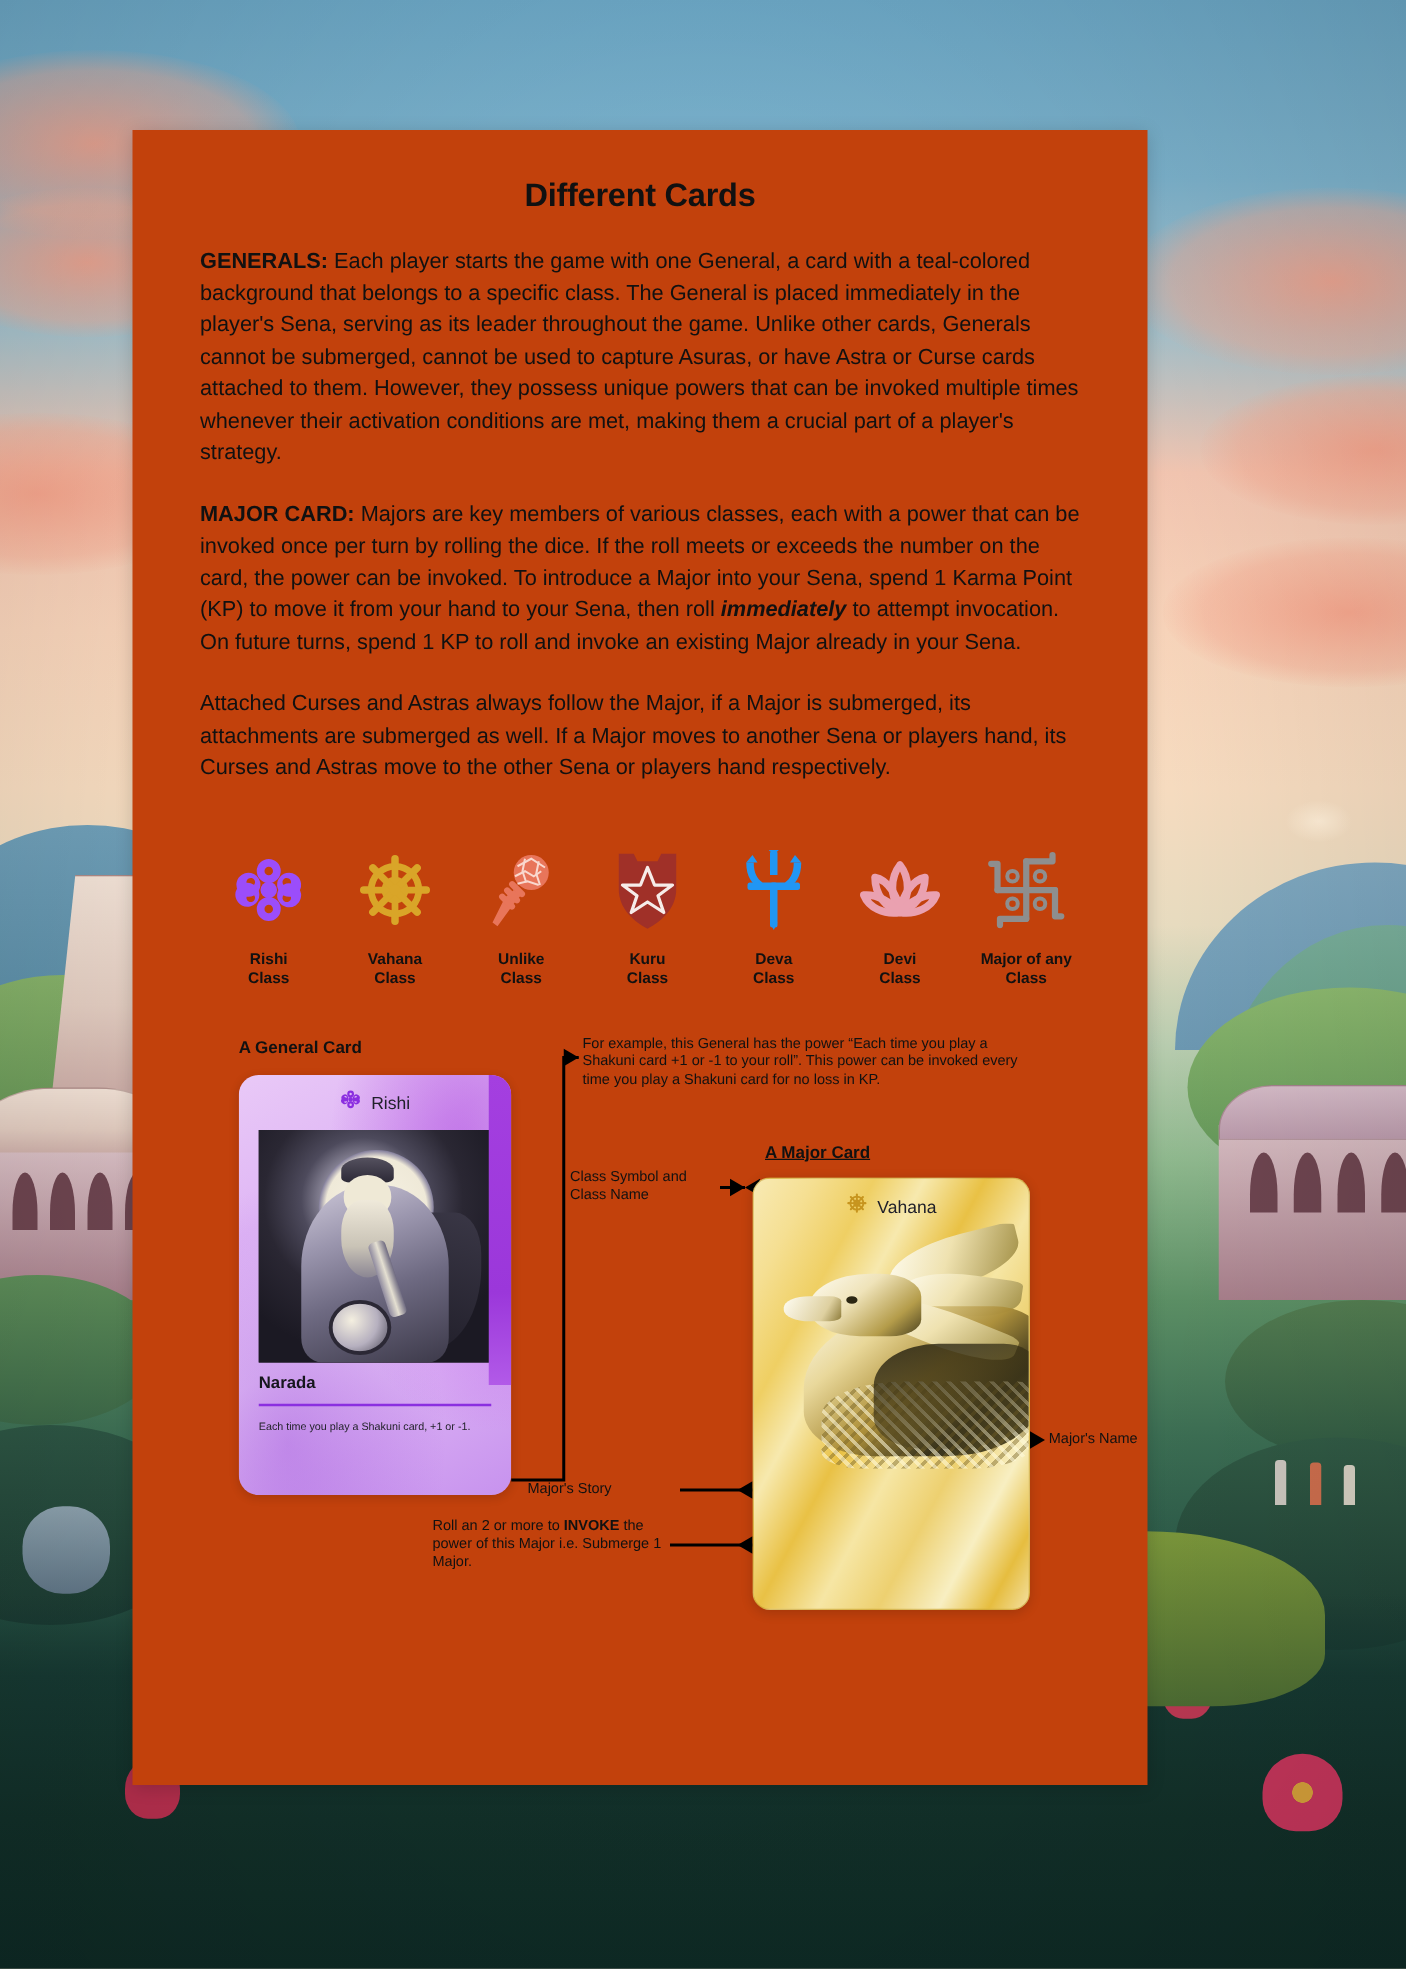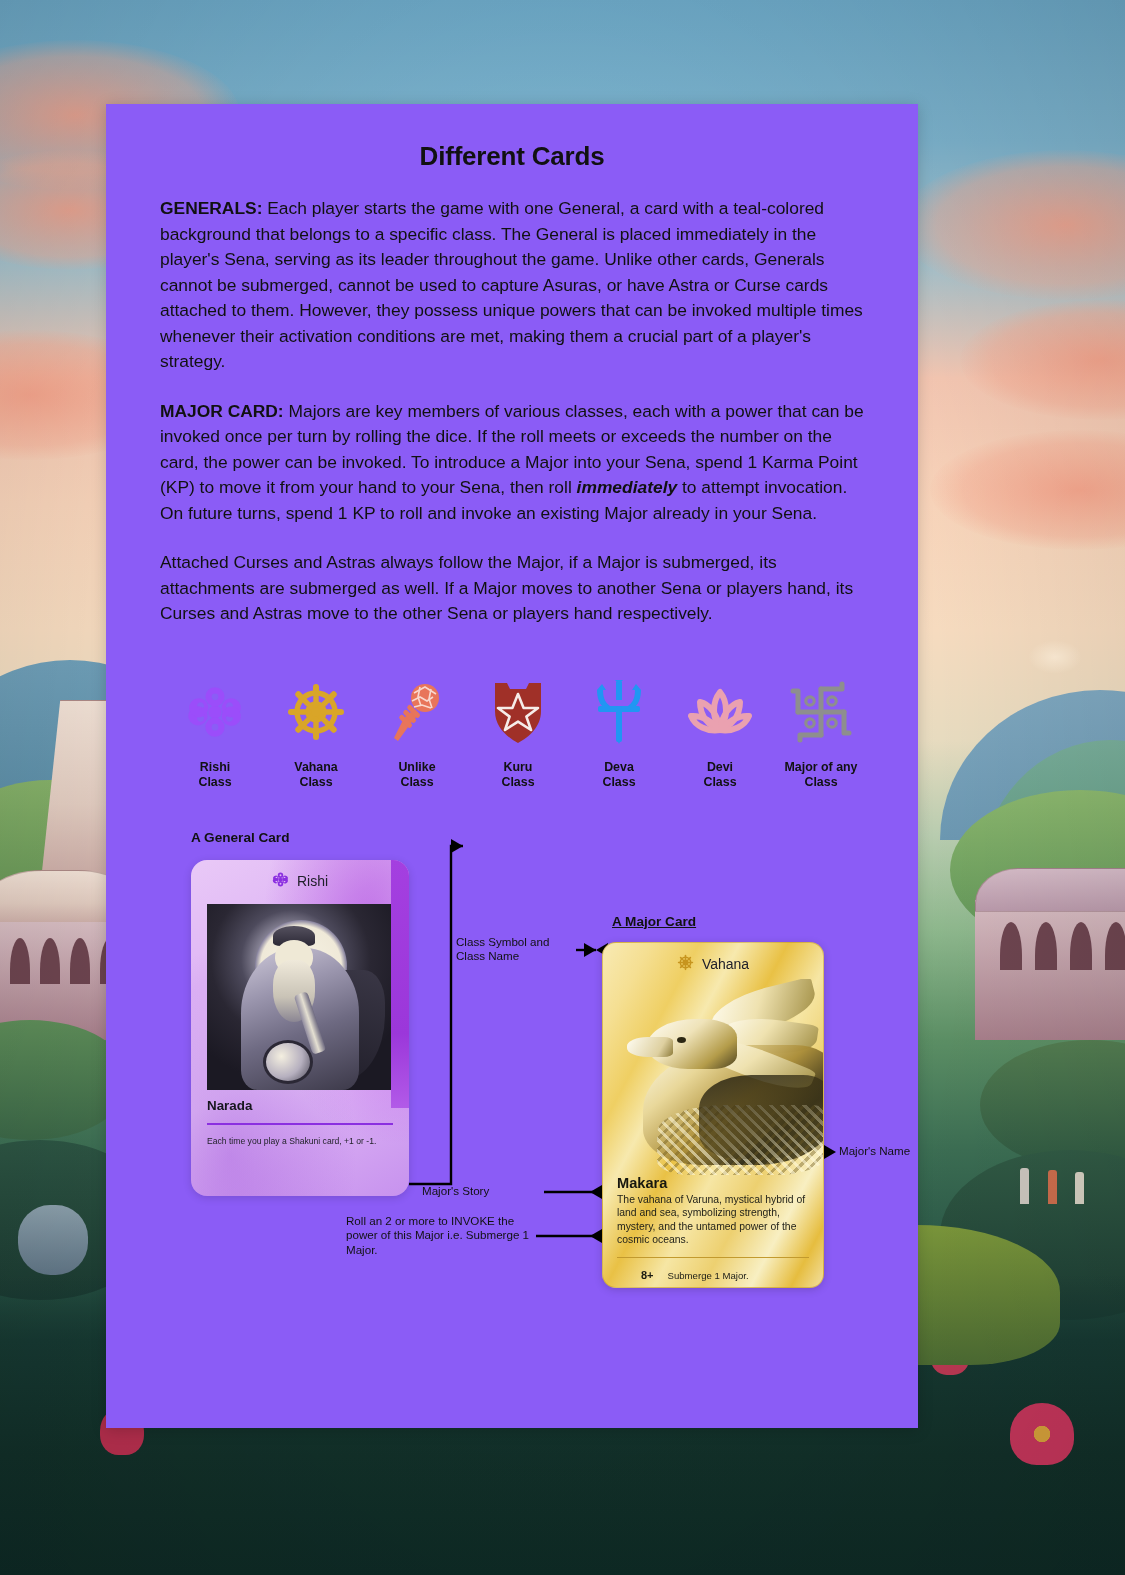--- a/index.html
+++ b/index.html
@@ -66,21 +66,21 @@
     background: radial-gradient(ellipse at 50% 45%, rgba(0,0,0,0) 45%, rgba(0,0,0,.12) 100%);
   }
 
   
   #page-sheet {
     position: absolute;
     left: 106px;
     top: 104px;
     width: 812px;
     height: 1324px;
-    background: #8b5cf6;
+    background: #c2410c;
     box-shadow: 0 2px 14px rgba(0,0,0,.18);
   }
 
   #doc-title {
     text-align: center;
     font-size: 26px;
     font-weight: bold;
     color: #111;
     margin-top: 37px;
     letter-spacing: -.2px;
@@ -369,21 +369,21 @@
   .mj-threshold { font-size: 11px; font-weight: bold; color: #1b1b12; }
   .mj-power-text { font-size: 9.6px; color: #23231a; }
 
   
   .annot {
     position: absolute;
     font-size: 11.6px;
     line-height: 14.6px;
     color: #111;
   }
-  .annot b { font-weight: normal; }
+  .annot b { font-weight: bold; }
   .annot.right { text-align: left; }
 
   svg.lead-line { position: absolute; overflow: visible; }
 </style>
 </head>
 <body>
 
 <div id="bg-wrap">
 
   <div class="bg-cloud" style="left:-90px; top:40px; width:330px; height:150px;"></div>
@@ -675,20 +675,21 @@
         <div class="art-gourd"></div>
       </div>
 
       <div class="card-body">
         <div class="card-name">Narada</div>
         <div class="card-rule-divider"></div>
         <div class="card-power">Each time you play a Shakuni card, +1 or -1.</div>
       </div>
     </div>
 
+    <div class="annot" style="left:360px; top:6px; width:368px;">For example, this General has the power “Each time you play a Shakuni card +1 or -1 to your roll”. This power can be invoked every time you play a Shakuni card for no loss in KP.</div>
 
     <div class="section-caption" style="left:506px; top:92px;text-decoration:underline;">A Major Card</div>
 
     <div class="annot right" style="left:350px; top:113px; width:118px;">Class Symbol and Class Name</div>
 
     <div id="major-card">
       <div class="card-class-head">
         <span>
           <svg width="17" height="17" viewBox="0 0 62 62" aria-hidden="true">
             <g stroke="#c7951f" fill="none" stroke-width="5.4">
@@ -720,29 +721,20 @@
         <div class="mk-mane-b"></div>
         <div class="mk-body"></div>
         <div class="mk-scales"></div>
         <div class="mk-mane-c"></div>
         <div class="mk-dark"></div>
         <div class="mk-head"></div>
         <div class="mk-snout"></div>
         <div class="mk-eye"></div>
       </div>
 
-      <div id="major-body">
-        <div class="mj-name">Makara</div>
-        <div class="mj-story">The vahana of Varuna, mystical hybrid of land and sea, symbolizing strength, mystery, and the untamed power of the cosmic oceans.</div>
-        <div class="mj-divider"></div>
-        <div class="mj-power-row">
-          <span class="mj-threshold">8+</span>
-          <span class="mj-power-text">Submerge 1 Major.</span>
-        </div>
-      </div>
     </div>
 
     <div class="annot" style="left:733px; top:322px; width:110px;">Major's Name</div>
 
     <div class="annot right" style="left:316px; top:362px; width:112px;">Major's Story</div>
 
     <div class="annot" style="left:240px; top:392px; width:190px;">
       <span>Roll an 2 or more to </span><b>INVOKE</b><span> the power of this Major i.e. Submerge 1 Major.</span>
     </div>
 

